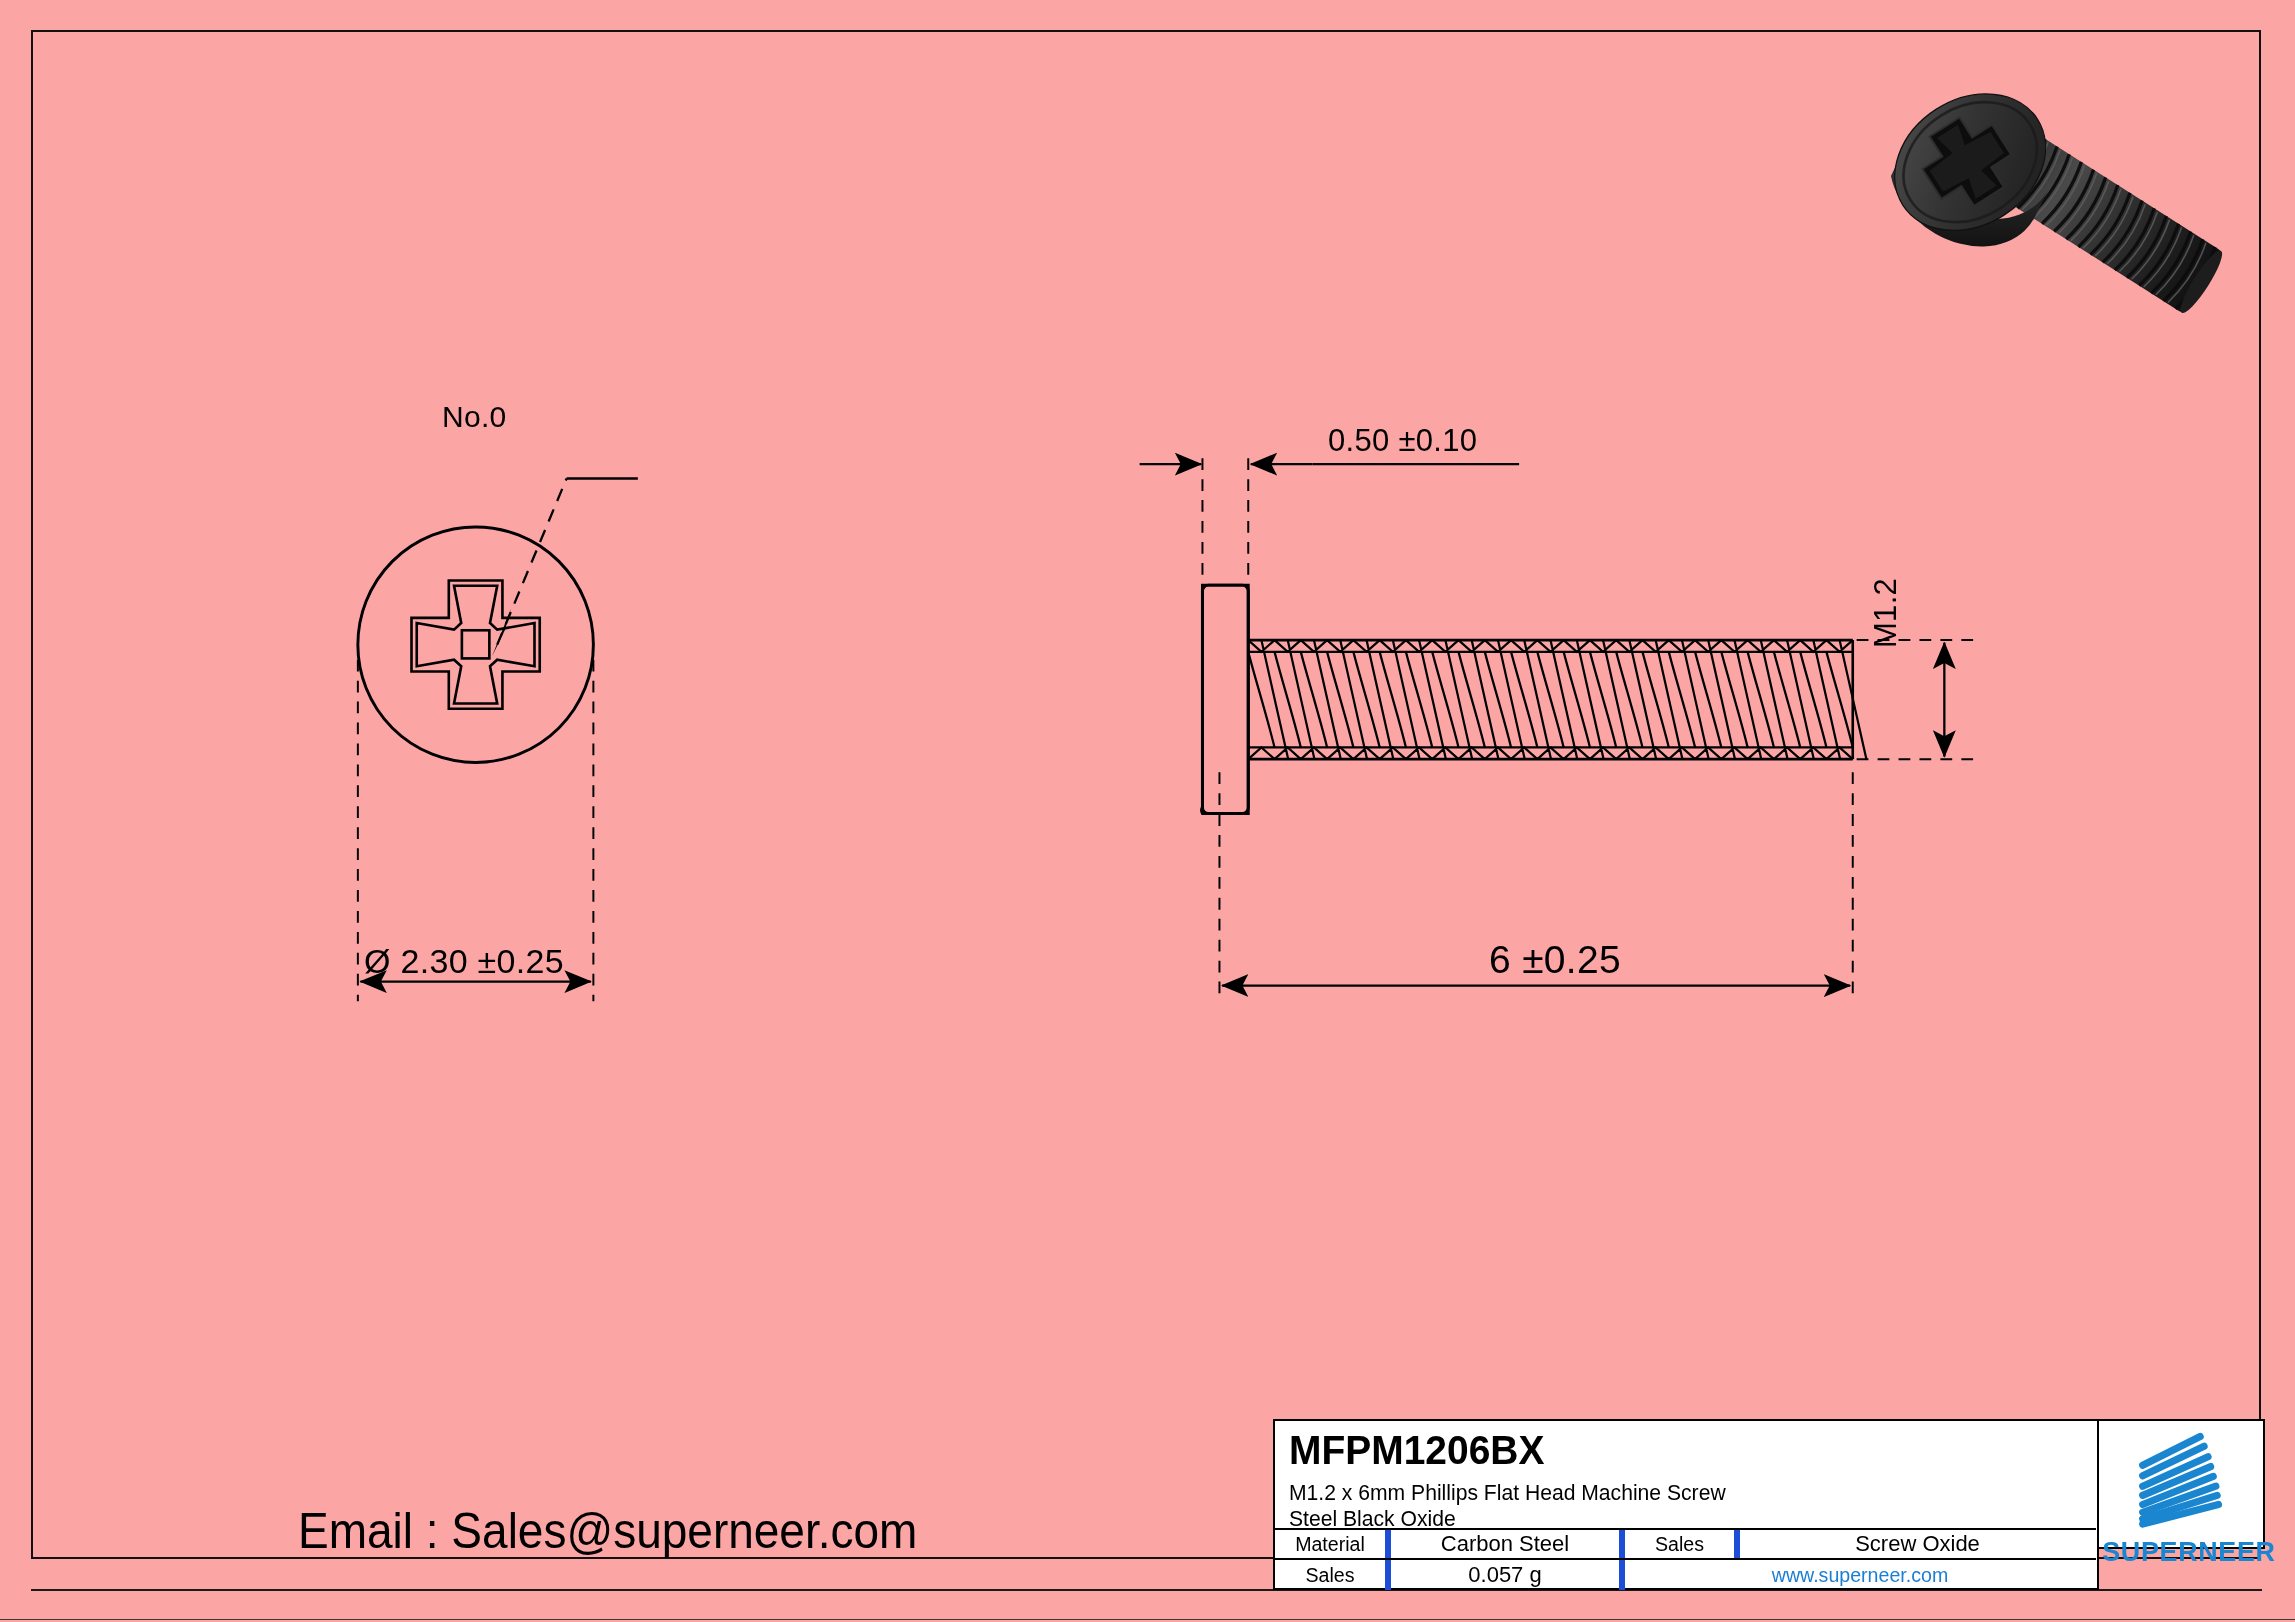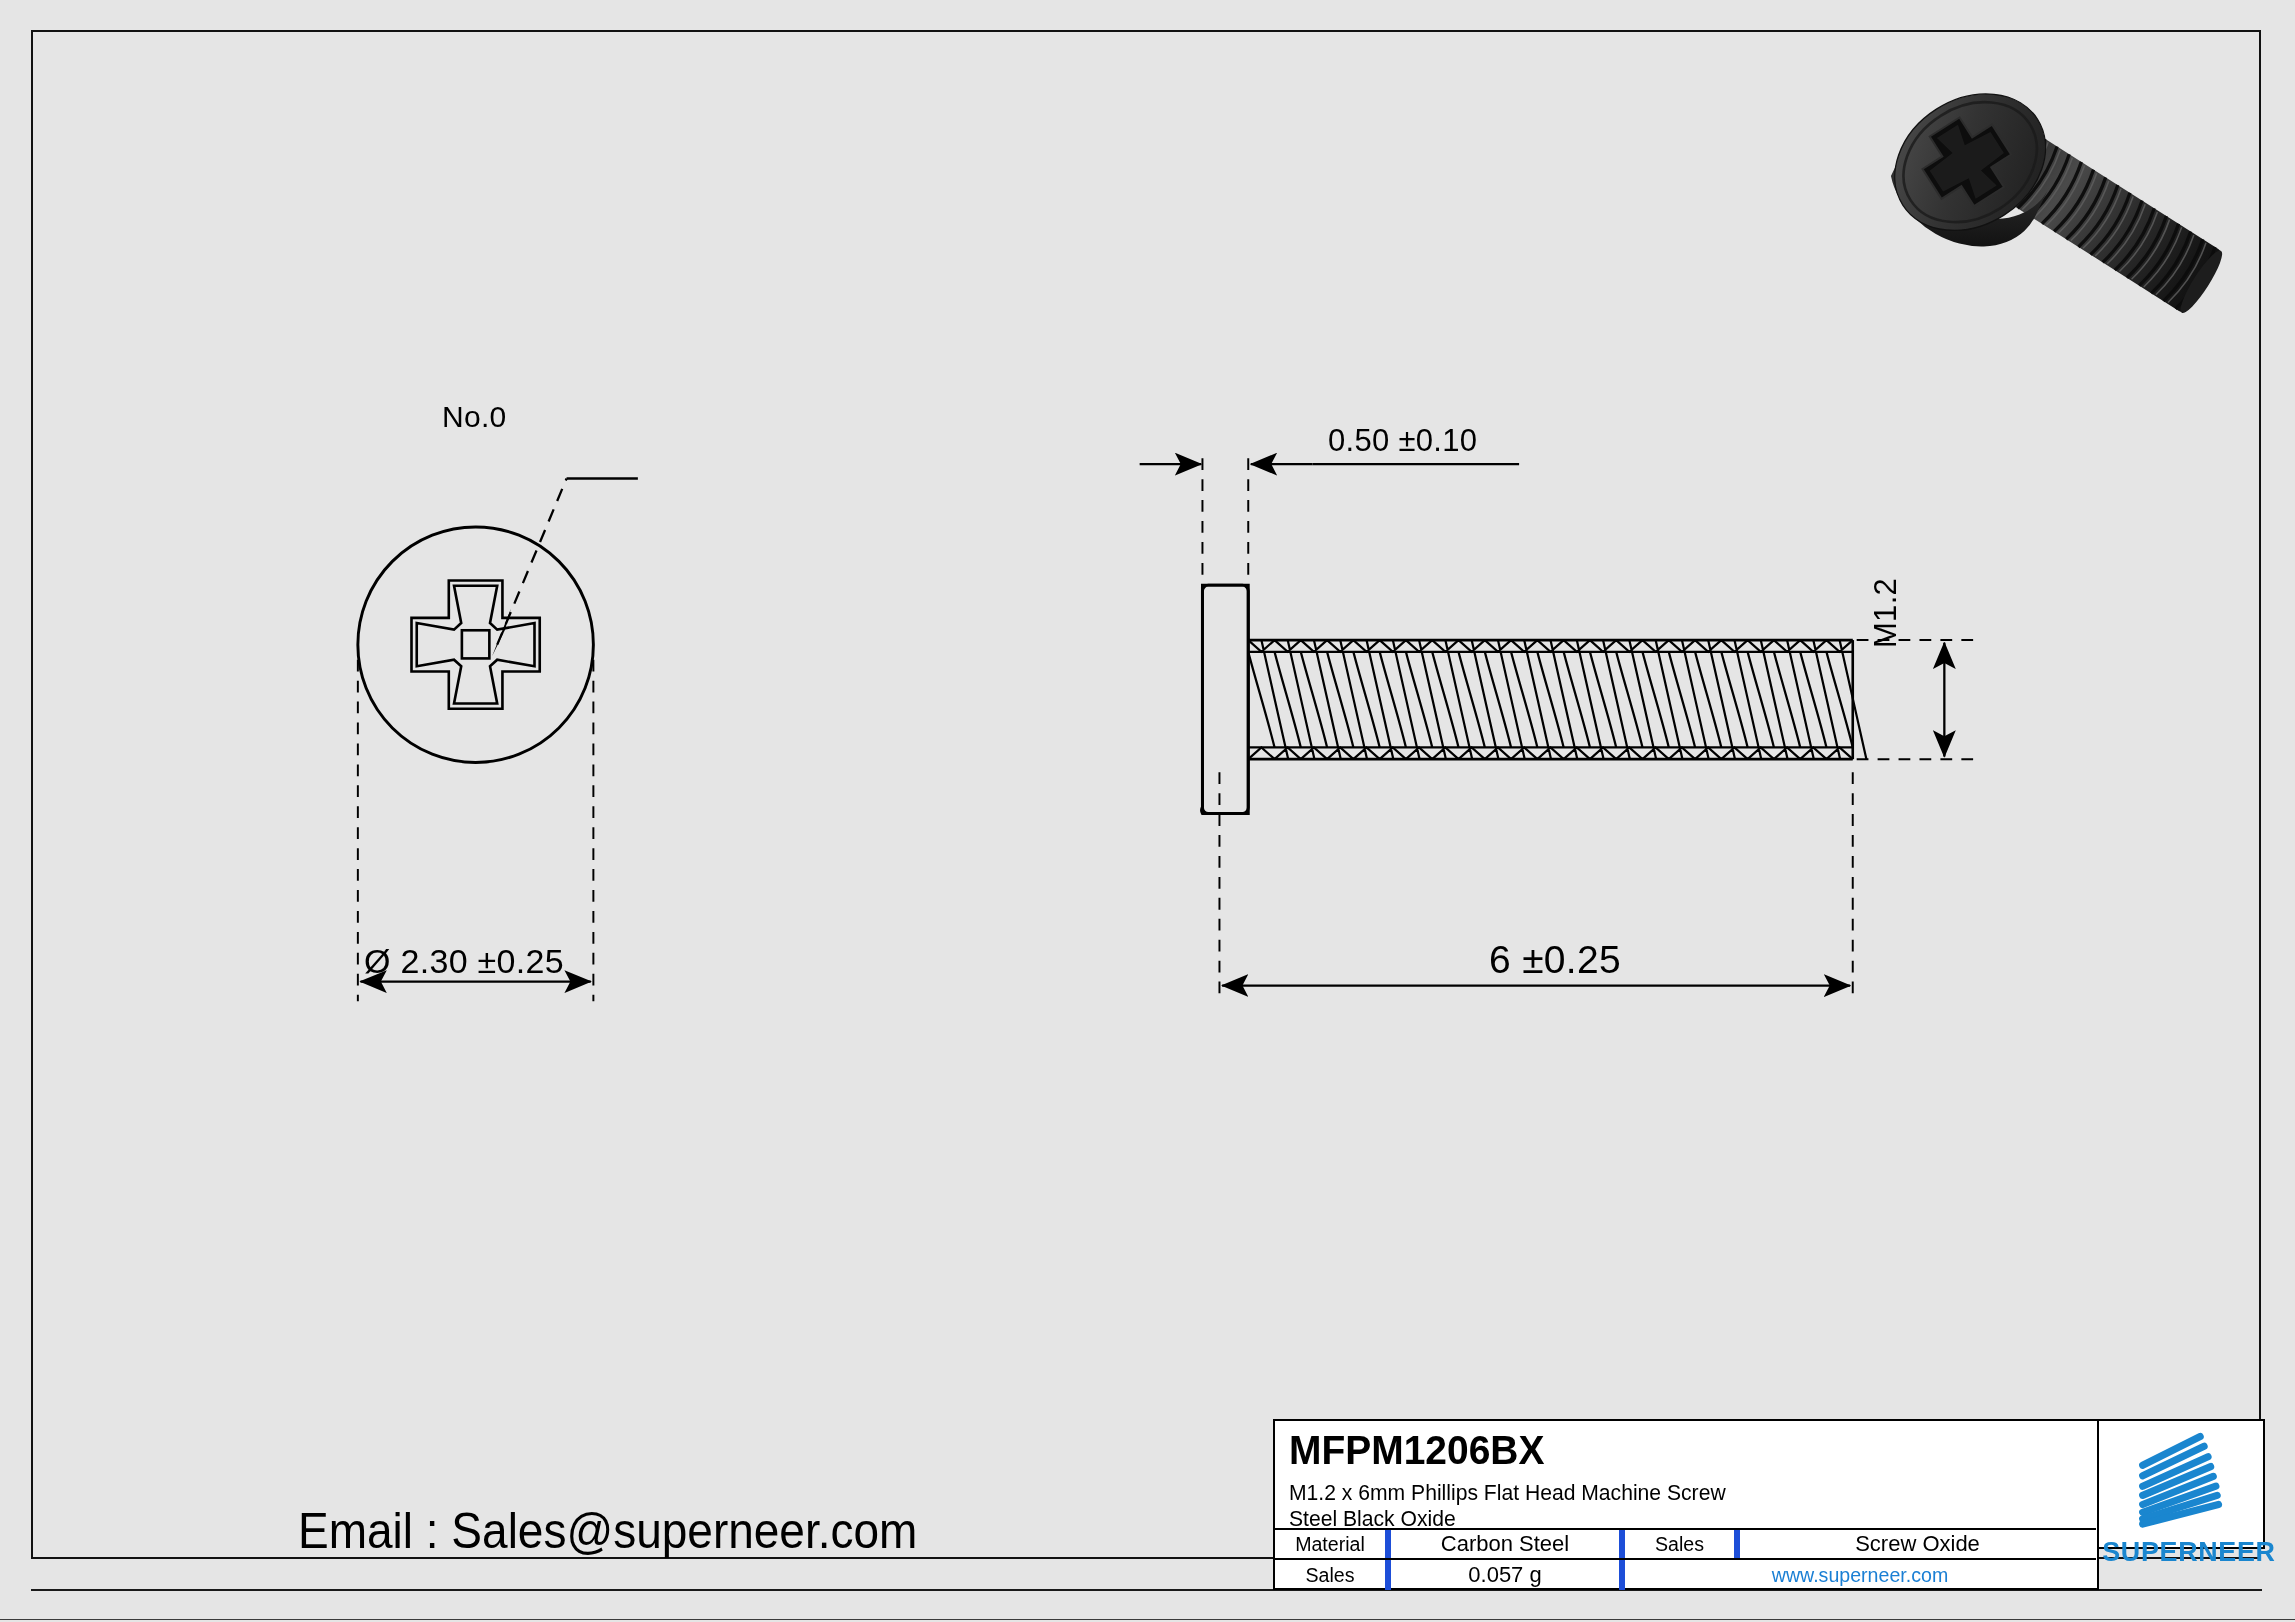--- a/index.html
+++ b/index.html
@@ -4,21 +4,21 @@
 <style>
   html, body {
     margin: 0;
     padding: 0;
     background: #ffffff;
   }
   #sheet {
     position: relative;
     width: 2295px;
     height: 1623px;
-    background: #e5e5e5;
+    background: #fca5a5;
     font-family: "Liberation Sans", sans-serif;
     overflow: hidden;
   }
   .abs { position: absolute; }
 
   
   #frame-outer {
     left: 31px; top: 30px;
     width: 2230px; height: 1529px;
     border: 2px solid #111111;

